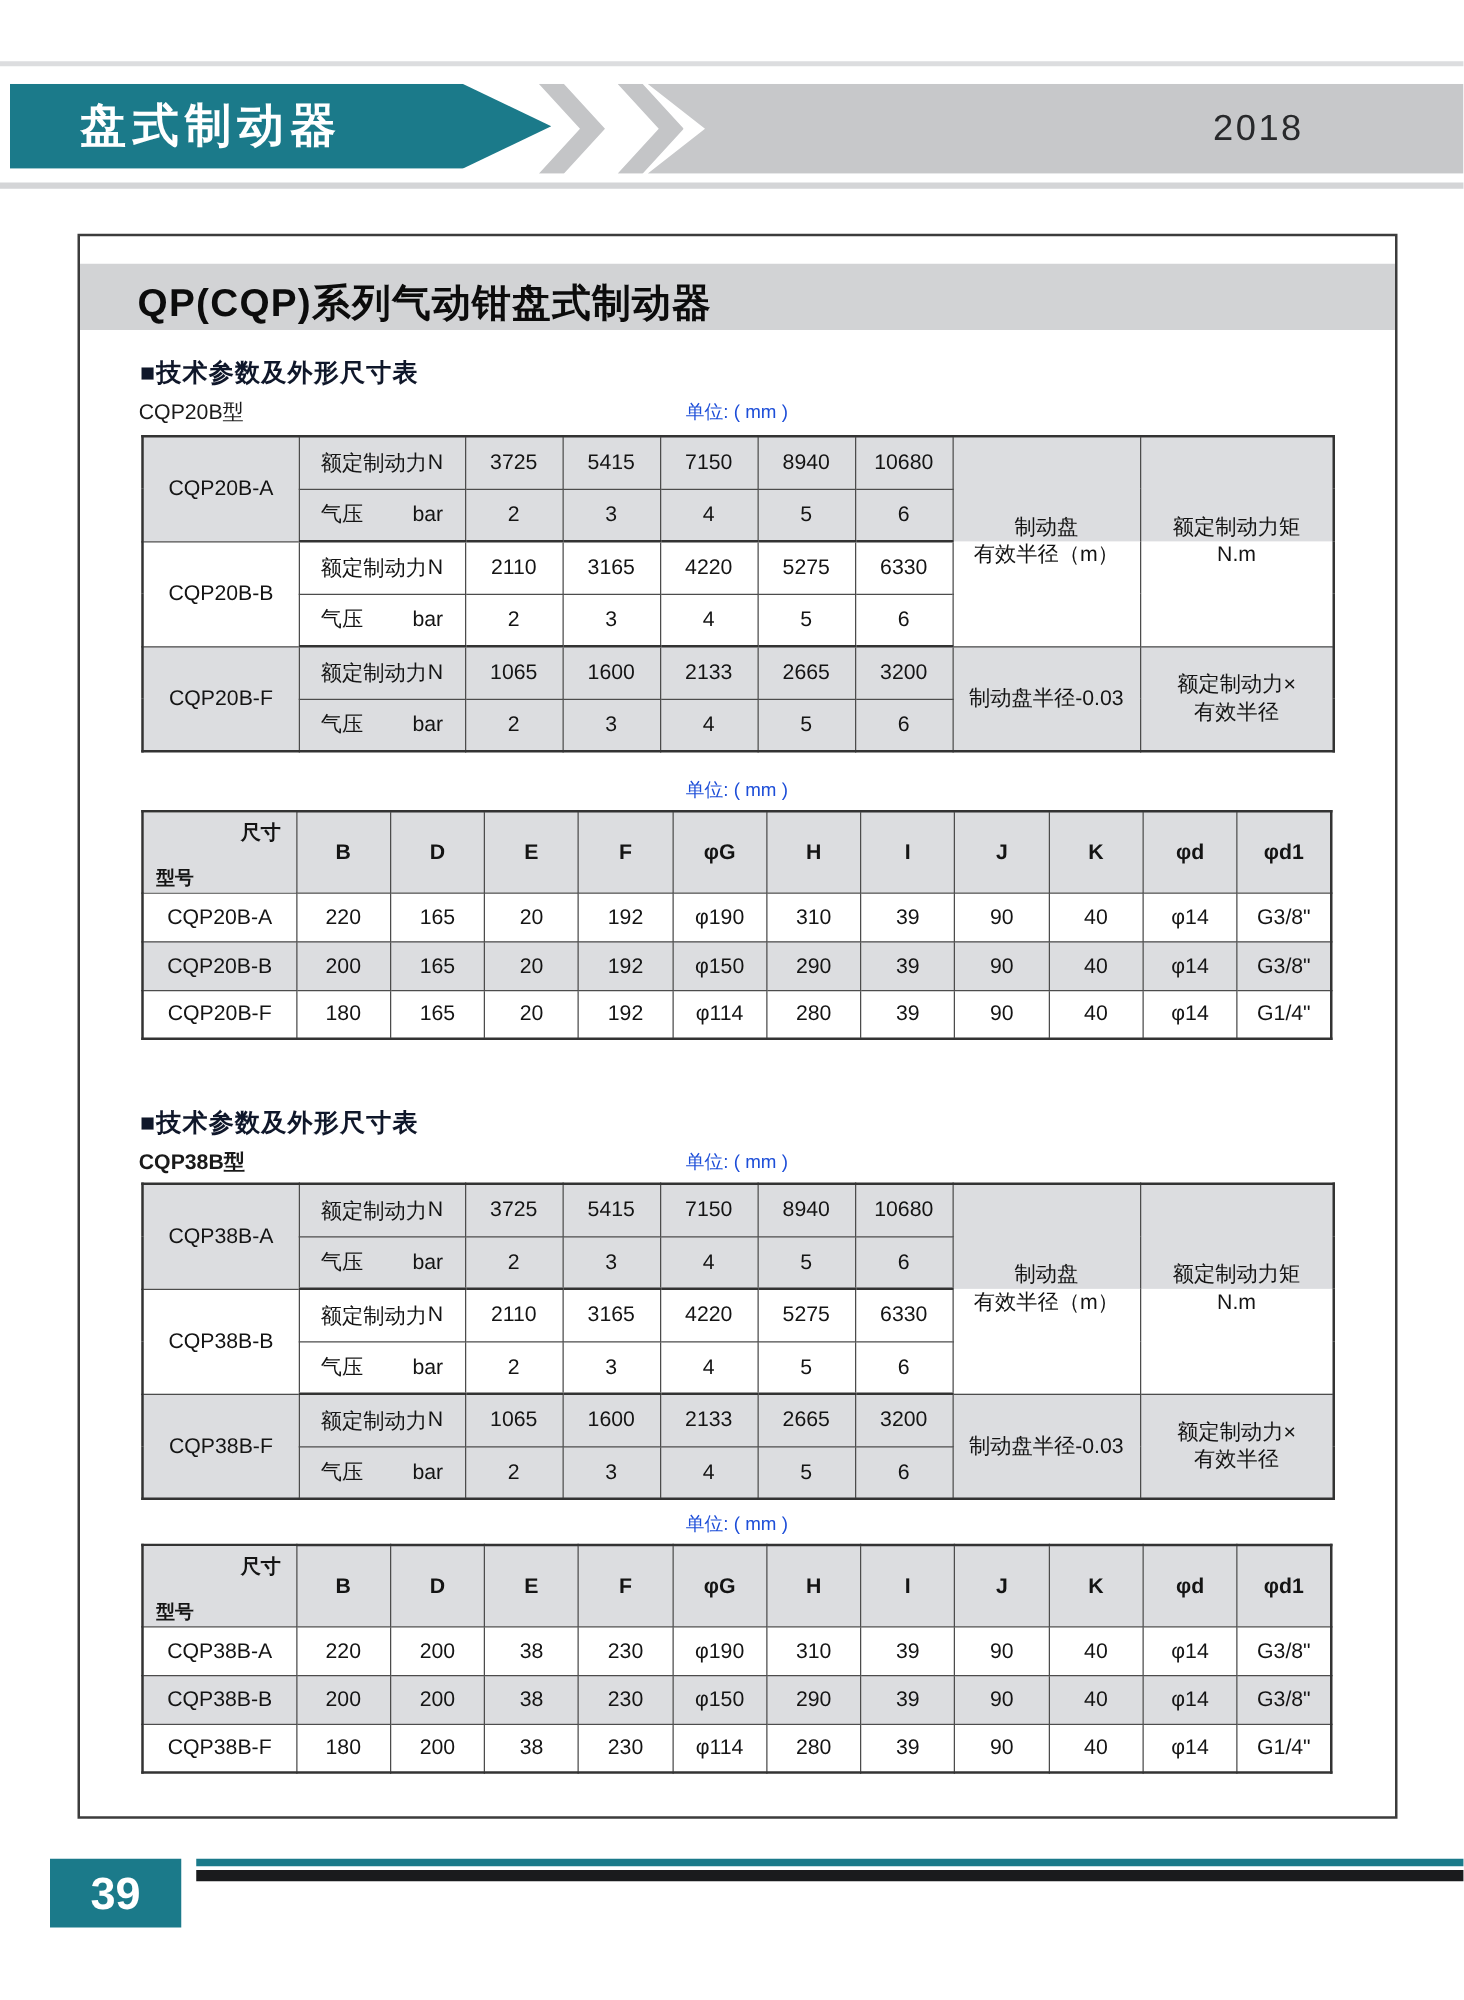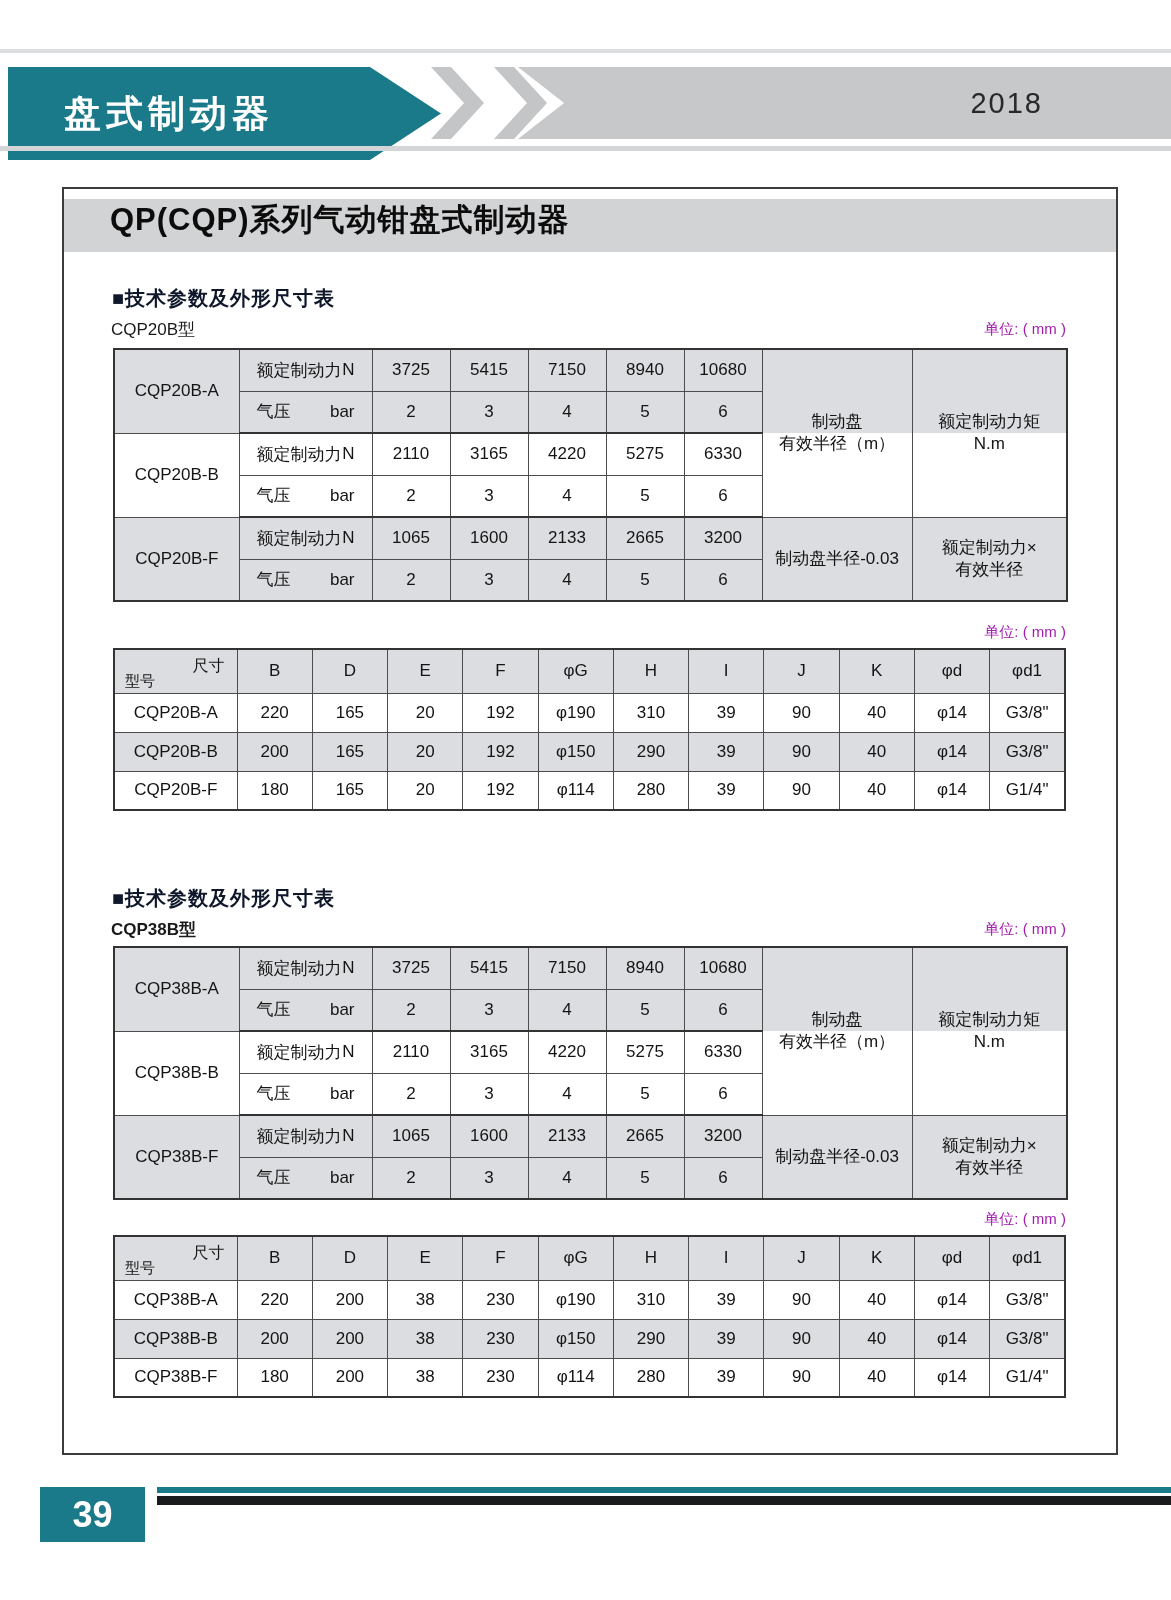--- a/index.html
+++ b/index.html
@@ -1,55 +1,55 @@
 <!DOCTYPE html>
 <html style="--teal: #1b7a8a; --band: #dcdde0; --sblack: #1a1b1d;"><head>
 <meta charset="utf-8">
 <style>
   html,body{margin:0;padding:0;background:#ffffff;}
   .page{position:relative;width:1171px;height:1600px;background:#fff;overflow:hidden;
         font-family:"Liberation Sans","DejaVu Sans",sans-serif;color:#161616;}
 
   
   .topline{position:absolute;left:0;top:49px;width:1171px;height:4px;background:#dcdddf;}
-  .banner-teal{position:absolute;left:8px;top:67px;width:433px;height:93px;background:var(--teal);
+  .banner-teal{position:absolute;left:8px;top:67px;width:433px;height:68px;background:var(--teal);
        clip-path:polygon(0 0,362px 0,433px 50%,362px 100%,0 100%);
        display:flex;align-items:center;box-sizing:border-box;padding-left:56px;}
   .banner-teal .bt{color:#fff;font-size:37px;font-weight:bold;letter-spacing:5px;}
   .chev{position:absolute;top:67px;width:53px;height:72px;background:#c4c5c7;
        clip-path:polygon(0 0,20px 0,53px 50%,20px 100%,0 100%,33px 50%);}
   .c1{left:431px;} .c2{left:494px;}
   .yearbar{position:absolute;left:518px;top:67px;width:653px;height:72px;background:#c7c8ca;
        clip-path:polygon(0 0,100% 0,100% 100%,0 100%,46px 50%);
        display:flex;align-items:center;justify-content:flex-end;box-sizing:border-box;padding-right:128px;}
   .yearbar .yr{font-size:29px;color:#28292b;letter-spacing:2px;}
   .underline{position:absolute;left:0;top:146px;width:1171px;height:5px;background:#d4d5d7;}
 
   
   .box{position:absolute;left:62px;top:187px;width:1052px;height:1264px;border:2px solid #3c3c3c;background:#fff;}
-  .titlebar{position:absolute;left:0;top:10px;width:100%;height:53px;background:#d2d3d5;
-       display:flex;align-items:flex-start;}
+  .titlebar{position:absolute;left:0;top:22px;width:100%;height:53px;background:#d2d3d5;
+       display:flex;align-items:flex-end;}
   .titlebar .tt{font-size:31px;font-weight:bold;padding-left:46px;letter-spacing:1px;color:#0c0c0c;}
   .heading{position:absolute;left:48px;font-size:20px;font-weight:bold;color:#0f172a;letter-spacing:1px;}
   .series{position:absolute;left:47px;font-size:17px;color:#1a1a1a;}
-  .unit{position:absolute;left:49px;width:953px;text-align:right;font-size:15px;color:#a21caf;}
+  .unit{position:absolute;left:49px;width:953px;text-align:center;font-size:15px;color:#1d4ed8;}
 
   
   table{border-collapse:collapse;table-layout:fixed;position:absolute;left:49px;background:#fff;}
   td{border:1px solid #4c4c4c;text-align:center;vertical-align:middle;font-size:17px;color:#141414;padding:0;}
   .pt{width:953px;border:2px solid #333;}
   .pt tr{height:42px;}
   tr.ge td{border-bottom:2px solid #333;}
   .g{background:var(--band);}
   .half{background:linear-gradient(var(--band) 50%,#ffffff 50%);}
   .two{white-space:pre-line;line-height:1.3;}
   .lw{display:flex;justify-content:space-between;align-items:center;padding:0 17px;}
   .dt{width:953px;border:2px solid #333;}
   .dt tr{height:39px;}
-  .dt tr.hd{height:44px;}
+  .dt tr.hd{height:65px;font-weight:bold;}
   .dt tr.hd td,.dt tr.gr td{background:var(--band);}
   .corner{position:relative;background-color:var(--band);
      background-image:linear-gradient(to bottom right,transparent calc(50% - 1px),#4c4c4c calc(50% - 1px),#4c4c4c calc(50% + 1px),transparent calc(50% + 1px));}
   .ct{position:absolute;top:6px;right:12px;font-size:16px;}
   .cb{position:absolute;bottom:2px;left:10px;font-size:15px;}
 
   
   .h1a{top:96px;} .s1a{top:129px;} .u1{top:131px;}
   .t1{top:159px;} .u2{top:434px;} .d1{top:459px;}
   .h2a{top:696px;} .s2a{top:729px;font-weight:bold;} .u3{top:731px;}

